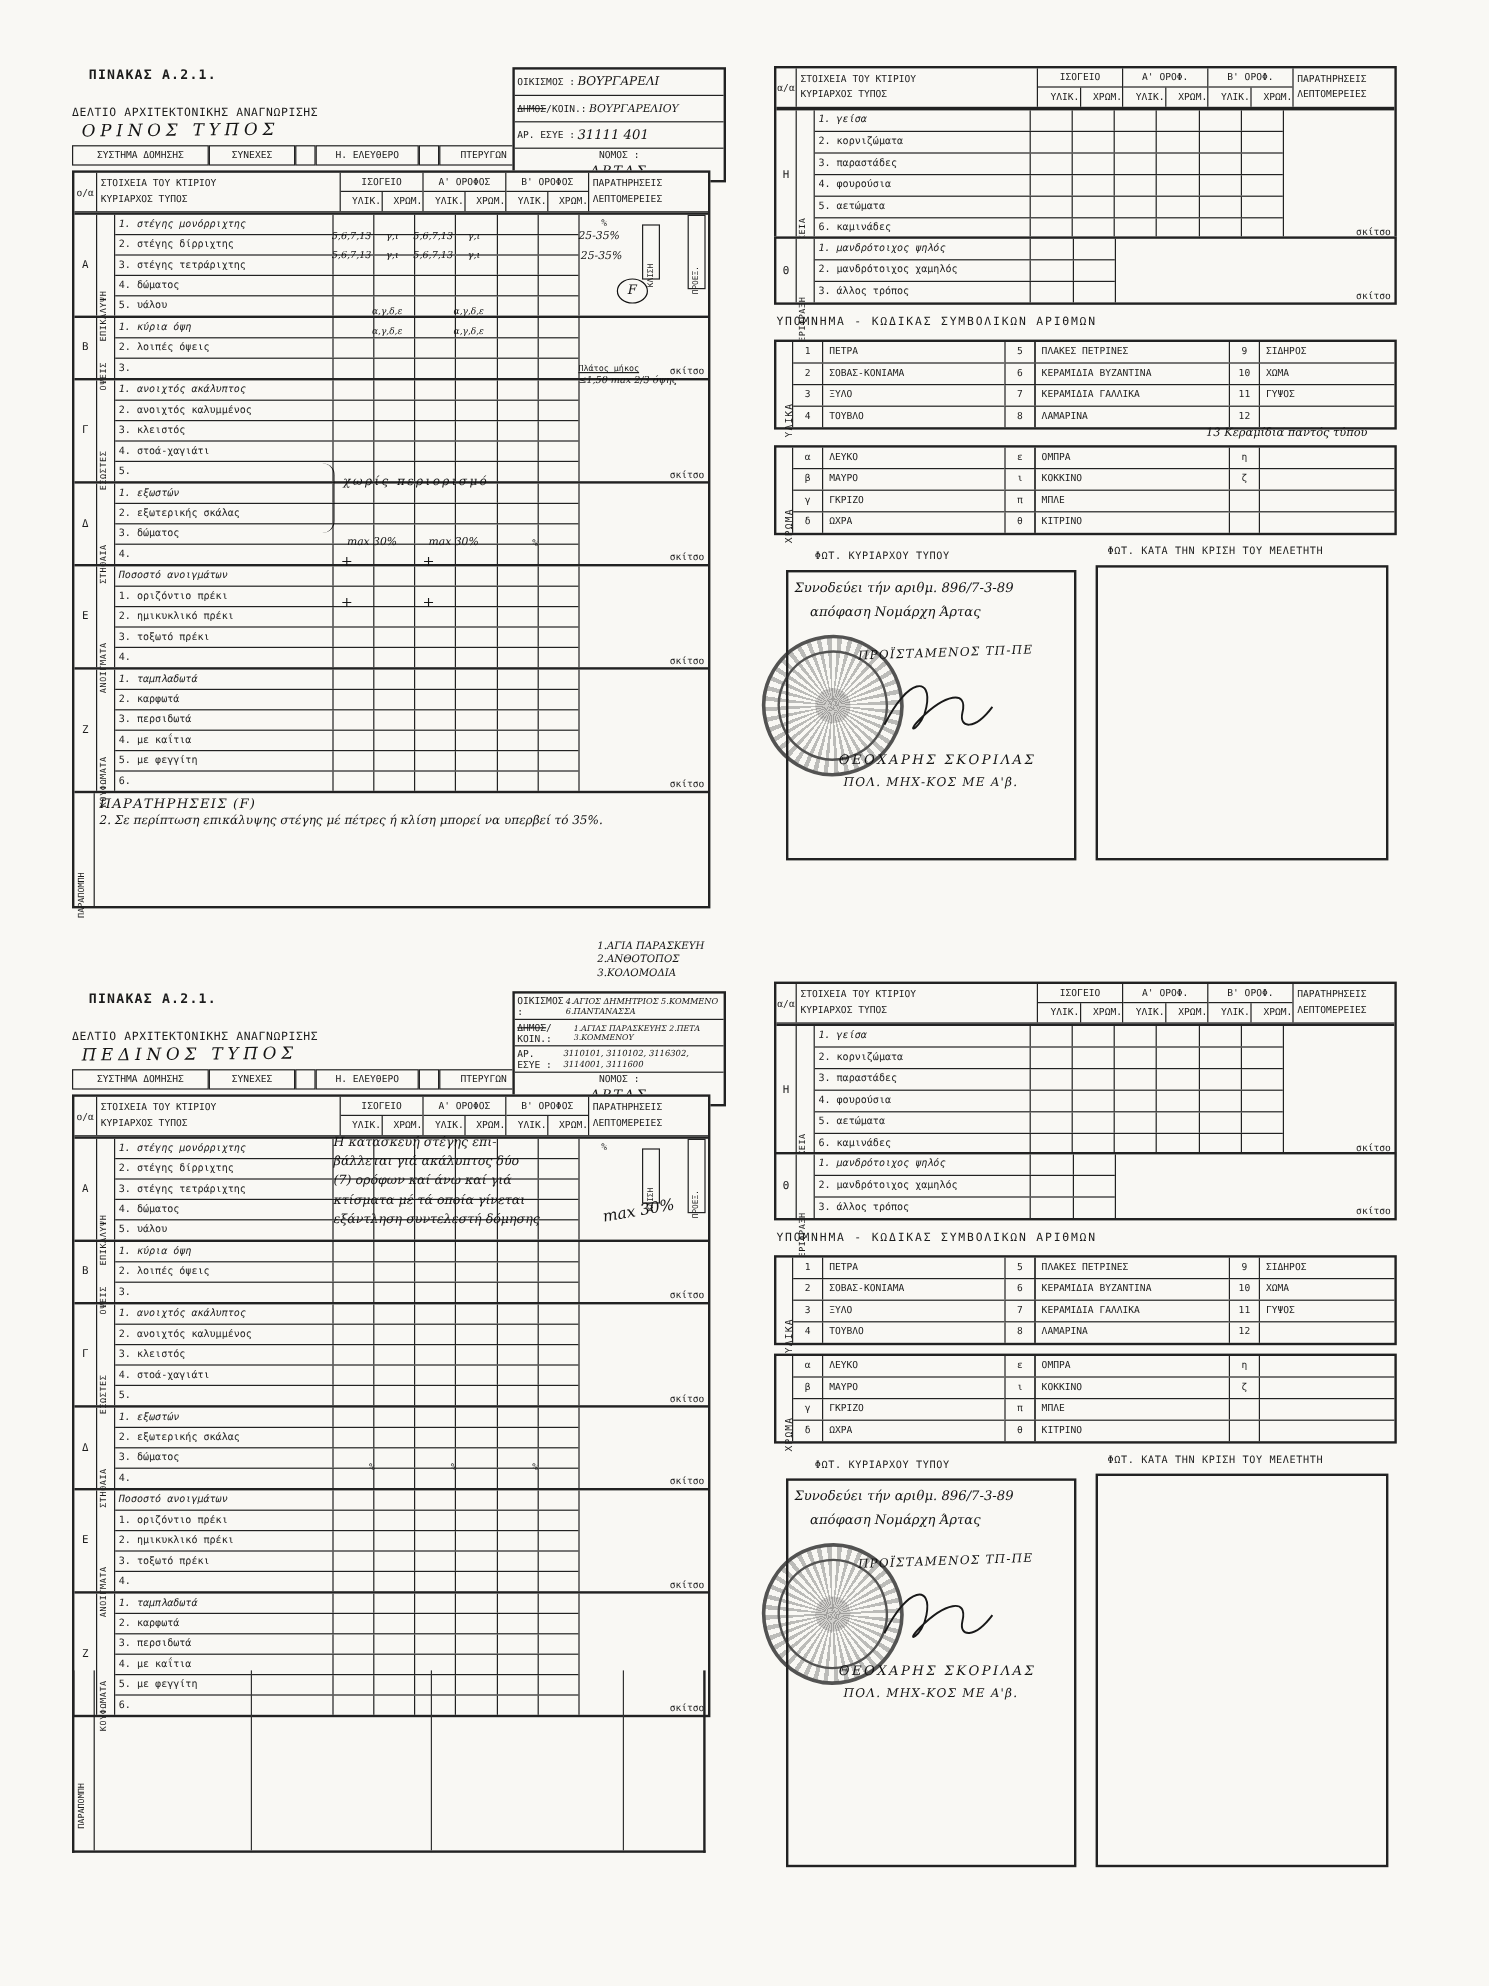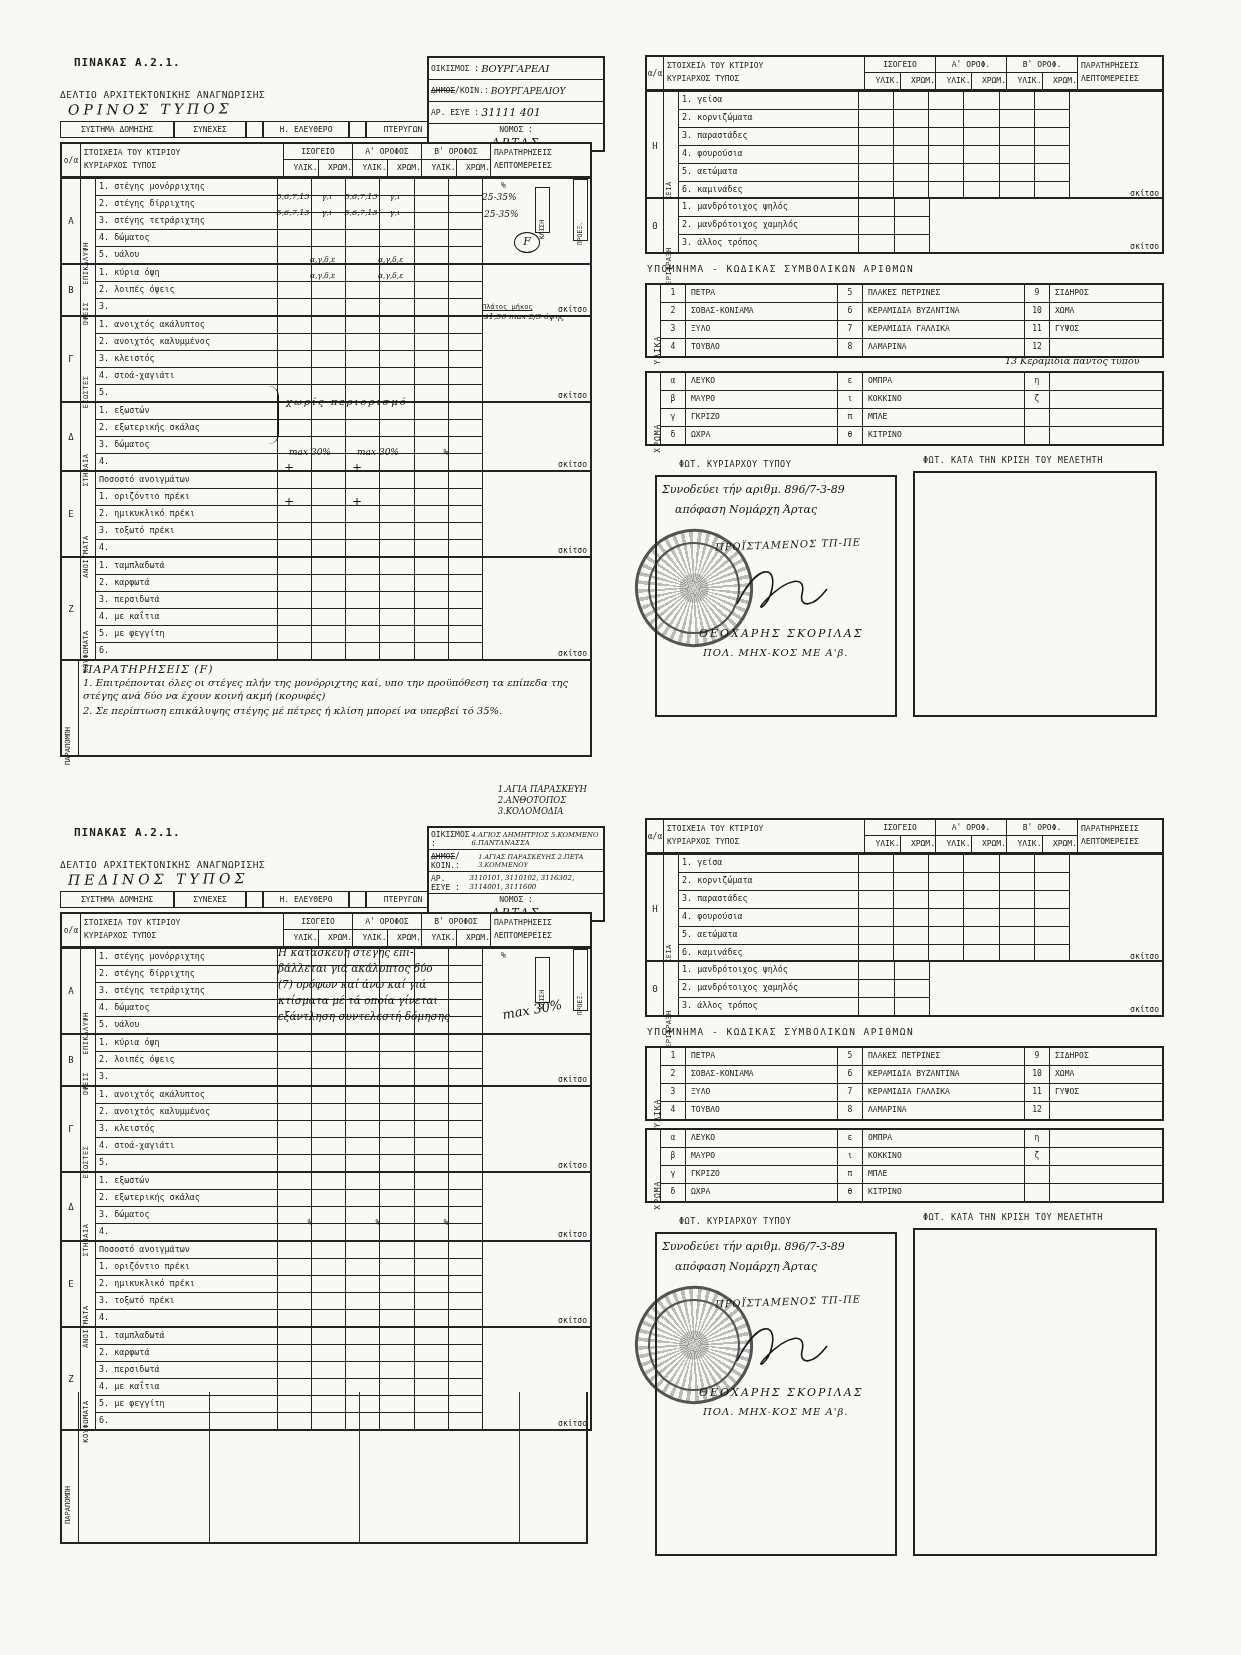--- a/index.html
+++ b/index.html
@@ -31,21 +31,21 @@
   .grp .gs>span{width:34px;line-height:16px;text-align:right;}
   .grp .gs>span:first-child{border-right:1px solid #222;}
   .hobs{flex:1;padding:2px 3px;line-height:13px;}
   .sec{display:flex;border-top:2px solid #222;position:relative;}
   .sec:first-of-type{border-top:none;}
   .oa{width:18px;border-right:1.5px solid #222;display:flex;align-items:center;justify-content:center;font-size:9px;}
   .vl{width:14px;border-right:1px solid #222;position:relative;}
   .vl span{position:absolute;left:1px;top:50%;transform:translateY(-50%) ;writing-mode:vertical-rl;rotate:180deg;font-size:7px;letter-spacing:.5px;white-space:nowrap;}
   .rows{width:386px;}
   .trow{display:flex;height:16px;border-top:1px solid #222;}
-  .trow:first-child{border-top:none;}
+  .trow:first-child{border-top:none;font-style:italic;}
   .lbl{width:182px;font-size:8.4px;line-height:15px;padding-left:3px;white-space:nowrap;overflow:hidden;}
   .c{width:34px;border-left:1px solid #222;}
   .obs{flex:1;border-left:1.5px solid #222;position:relative;}
   .sk{position:absolute;right:3px;bottom:1px;font-size:8px;}
   .remarks{display:flex;border-top:2px solid #222;min-height:94px;}
   .parapompi .vlab, .remarks .vlab{width:16px;border-right:1px solid #222;position:relative;}
   .vlab span{position:absolute;left:2px;top:50%;transform:translateY(-50%);writing-mode:vertical-rl;rotate:180deg;font-size:7px;}
   .rem-body{flex:1;position:relative;padding:2px 4px;}
   .parapompi{display:flex;border:2px solid #222;border-top:none;height:150px;}
   .psep{position:absolute;top:0;bottom:0;width:1px;background:#333;}
@@ -516,21 +516,20 @@
           <span class="sk">σκίτσο</span>
         </div>
     </div>
 
     <div class="remarks">
       <div class="vlab">
           <span>ΠΑΡΑΠΟΜΠΗ</span>
         </div>
       <div class="rem-body hand" style="font-size:10px;line-height:13px;">
         <div style="font-size:11px;letter-spacing:1px;">ΠΑΡΑΤΗΡΗΣΕΙΣ (F)</div>
-        <div>1. Επιτρέπονται όλες οι στέγες πλήν της μονόρριχτης καί, υπο την προϋπόθεση τα επίπεδα της στέγης ανά δύο να έχουν κοινή ακμή (κορυφές)</div>
         <div style="margin-top:2px;">2. Σε περίπτωση επικάλυψης στέγης μέ πέτρες ή κλίση μπορεί να υπερβεί τό 35%.</div>
       </div>
     </div>
 
     <div class="hv hand" style="left:214px;top:48px;width:34px;font-size:8px;text-align:center;">5,6,7,13</div>
     <div class="hv hand" style="left:248px;top:48px;width:34px;font-size:8px;text-align:center;">γ,ι</div>
     <div class="hv hand" style="left:282px;top:48px;width:34px;font-size:8px;text-align:center;">5,6,7,13</div>
     <div class="hv hand" style="left:316px;top:48px;width:34px;font-size:8px;text-align:center;">γ,ι</div>
     <div class="hv hand" style="left:420px;top:48px;width:48px;font-size:9px;">25-35%</div>
     <div class="hv hand" style="left:214px;top:64px;width:34px;font-size:8px;text-align:center;">5,6,7,13</div>

